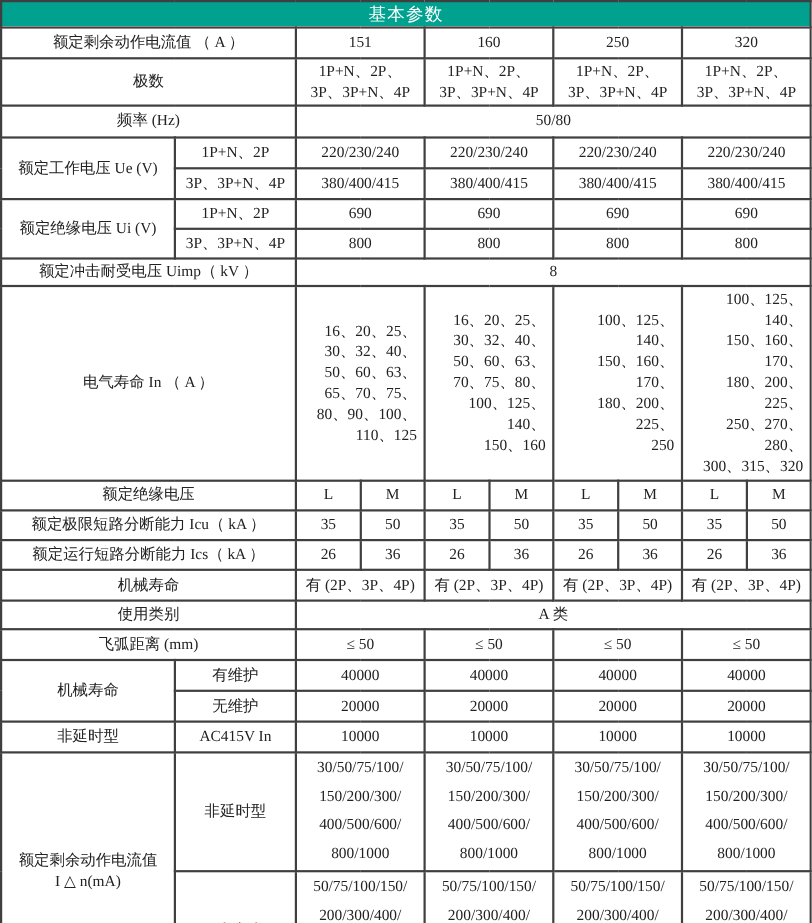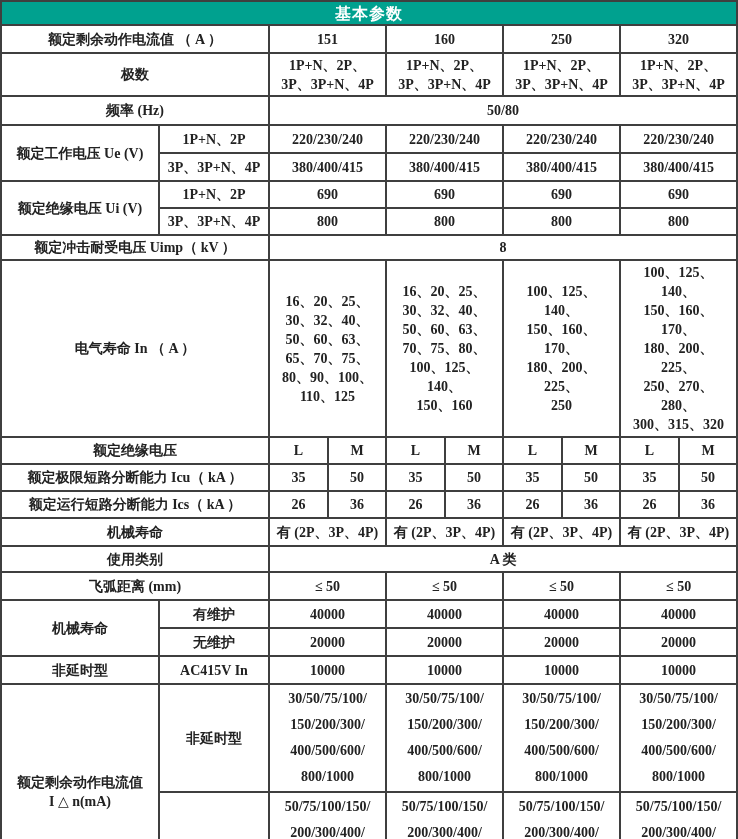--- a/index.html
+++ b/index.html
@@ -5,42 +5,41 @@
   :root{
     --accent:#00A18F;
     --border:#3F3F3F;
     --text:#222222;
   }
   html,body{margin:0;padding:0;background:#ffffff;}
   .page{
     width:584px;height:839px;box-sizing:border-box;
     font-family:"Liberation Serif","DejaVu Serif",serif;
     color:var(--text);
-    font-weight:bold;
   }
   table.spec{
     width:738px;border-collapse:collapse;table-layout:fixed;
     border:2px solid var(--border);
   }
   td{
     border:2px solid var(--border);
     text-align:center;vertical-align:middle;
     font-size:14px;line-height:19px;
     white-space:pre-line;
     padding:1px 2px;
     overflow:hidden;
   }
   td.thin-top{border-top-width:1px;}
   td.thin-left{border-left-width:1px;}
   td.title-cell{
     background:var(--accent);color:#ffffff;
     font-size:16px;letter-spacing:1px;
   }
   td.lines{
-    text-align:center;padding:2px 6px;line-height:19px;
+    text-align:right;padding:2px 6px;line-height:19px;
   }
   td.spread{line-height:26px;margin-top:40px;}
 </style>
 </head>
 <body>
 
 <div class="page">
   <table class="spec">
     <colgroup>
       <col style="width:158px">

